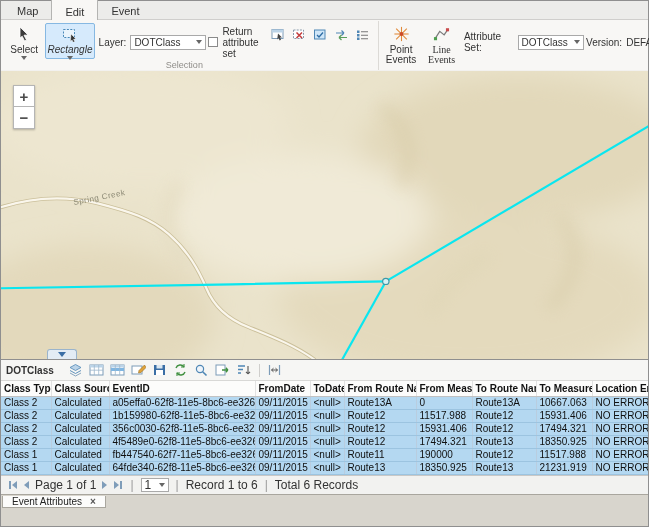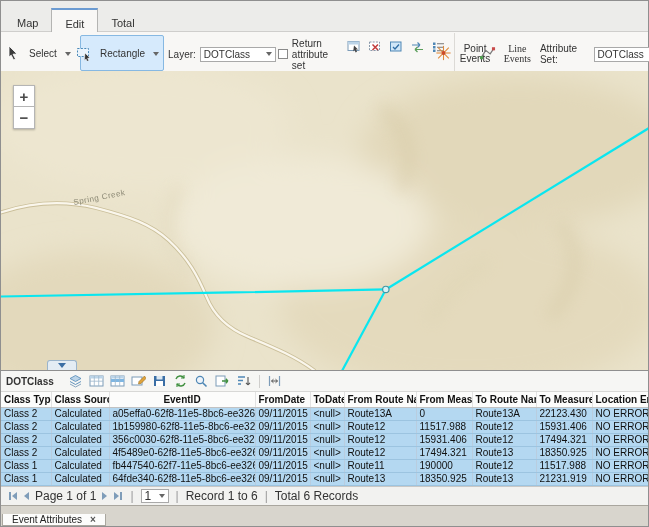--- a/index.html
+++ b/index.html
@@ -1,28 +1,28 @@
 <!DOCTYPE html>
 <html><head>
 <meta charset="utf-8">
 <style>
   * { margin:0; padding:0; box-sizing:border-box; }
   html,body { width:649px; height:527px; overflow:hidden; font-family:"Liberation Sans",sans-serif; font-size:11px; background:#fff; }
   .app { width:649px; height:527px; display:flex; flex-direction:column; border:1px solid #8f8f8f; background:#fff; }
 
   
   .ribbon { flex:none; height:70px; background:#f2f1ef; }
-  .tabstrip { height:31px; display:flex; align-items:flex-end; padding-left:3px; background:#ececea; border-bottom:1px solid #cfcecc; }
+  .tabstrip { height:19px; display:flex; align-items:flex-end; padding-left:3px; background:#ececea; border-bottom:1px solid #cfcecc; }
   .tab { padding:3px 13px 2px; color:#333; font-size:11px; }
   .tab.active { background:#f8f7f5; border:1px solid #b4b4b2; border-bottom:none; border-top:2px solid #6b9bd2; margin-bottom:-1px; padding-top:8px; }
   .toolbar { height:50px; display:flex; background:#f8f7f5; padding:1px 0 0 2px; }
   .group { position:relative; display:flex; gap:4px; padding:2px 6px 11px 4px; border-right:1px solid #dcdad6; }
   .group-label { position:absolute; bottom:0; left:0; right:12px; text-align:center; font-size:9px; color:#8f8d89; }
-  .bigbtn { display:flex; flex-direction:row; align-items:center; justify-content:flex-end; gap:8px; padding:2px 4px 1px; font-size:10px; color:#333; border:1px solid transparent; border-radius:2px; min-width:34px; text-align:center; line-height:10px; }
-  .bigbtn.active { background:#d6eafc; border-color:#86b8e2; }
+  .bigbtn { display:flex; flex-direction:column; align-items:center; justify-content:space-between; gap:1px; padding:2px 4px 1px; font-size:10px; color:#333; border:1px solid transparent; border-radius:2px; min-width:34px; text-align:center; line-height:10px; }
+  .bigbtn.active { background:#d6eafc; border-color:#86b8e2;font-style:italic; }
   .fields { display:flex; flex-direction:row; gap:2px; padding-top:2px; }
   .fieldrow { display:flex; align-items:center; gap:4px; font-size:10px; color:#333; }
   .selectbox { display:flex; align-items:center; justify-content:space-between; width:76px; height:15px; background:#fff; border:1px solid #a9a9a9; font-size:10px; padding:0 3px; }
   .checkbox { width:10px; height:10px; border:1px solid #8a8a8a; background:#fff; display:inline-block; flex:none; }
   .iconrow { display:flex; gap:3px; padding-top:1px; }
   .smallbtn { width:18px; height:17px; display:flex; align-items:center; justify-content:center; border:1px solid transparent; border-radius:2px; }
   .caret-down { width:0; height:0; border-left:3px solid transparent; border-right:3px solid transparent; border-top:4px solid #666; display:inline-block; }
 
   
   .map { position:relative; flex:1; overflow:hidden; background:#eae3cb; }
@@ -39,52 +39,52 @@
   .panel-bar { flex:none; height:21px; display:flex; align-items:center; gap:3px; padding:0 5px; background:#f6f6f4; border-bottom:1px solid #d8d8d6; }
   .panel-title { font-size:10px; font-weight:bold; color:#333; margin-right:10px; }
   .vsep { width:1px; height:13px; background:#cfcecc; margin:0 3px; }
 
   .gridwrap { flex:1; overflow:hidden; background:#fff; }
   table { border-collapse:collapse; width:649px; table-layout:fixed; font-size:10px; }
   th { font-weight:bold; text-align:left; padding:2px 3px 1px; border-right:1px solid #e2e2e2; border-bottom:1px solid #c2c2c2; background:#fcfcfb; white-space:nowrap; overflow:hidden; height:15px; color:#111; }
   td { padding:0 3px; border-right:1px solid rgba(80,130,175,.40); border-bottom:1px solid #9cc4e0; background:#b4d8f1; white-space:nowrap; overflow:hidden; height:12px; color:#101010; line-height:12px; }
   th:nth-child(1), td:nth-child(1){ width:50px; }
   th:nth-child(2), td:nth-child(2){ width:58px; }
-  th:nth-child(3), td:nth-child(3){ width:146px;text-align:center; }
+  th:nth-child(3), td:nth-child(3){ width:146px; }
   th:nth-child(4), td:nth-child(4){ width:55px; }
   th:nth-child(5), td:nth-child(5){ width:34px; }
   th:nth-child(6), td:nth-child(6){ width:72px; }
   th:nth-child(7), td:nth-child(7){ width:56px; }
   th:nth-child(8), td:nth-child(8){ width:64px; }
   th:nth-child(9), td:nth-child(9){ width:56px; }
   th:nth-child(10), td:nth-child(10){ width:58px; }
 
   .pager { flex:none; height:19px; border-top:1px solid #c9c8c6; background:#f2f2f0; display:flex; align-items:center; gap:5px; padding:0 7px; font-size:12px; color:#333; }
   .pgbtn { display:inline-flex; align-items:center; gap:1px; padding:0 1px; }
   .tl { display:inline-block; width:0; height:0; border-top:4px solid transparent; border-bottom:4px solid transparent; border-right:5px solid #7f9db9; }
   .tr { display:inline-block; width:0; height:0; border-top:4px solid transparent; border-bottom:4px solid transparent; border-left:5px solid #7f9db9; }
   .bar { display:inline-block; width:2px; height:8px; background:#7f9db9; }
   .pagesel { width:28px; height:14px; border:1px solid #a9a9a9; background:#fff; display:inline-flex; align-items:center; justify-content:space-between; padding:0 3px; }
   .sep2 { color:#9a9a9a; padding:0 2px; }
 
   
-  .footer { flex:none; height:21px; background:#d8d5cd; border-top:1px solid #a9a69e; display:flex; align-items:flex-end; padding:1px 0 0 1px; }
+  .footer { flex:none; height:32px; background:#d8d5cd; border-top:1px solid #a9a69e; display:flex; align-items:flex-start; padding:1px 0 0 1px; }
   .ftab { background:#fcfcfb; border:1px solid #a9a69e; border-top:none; display:flex; align-items:center; gap:8px; padding:0 9px; font-size:10px; color:#222; }
   .xicon { color:#555; font-size:10px; font-weight:bold; line-height:10px; }
 </style>
 </head>
 <body>
 
 <div class="app">
 
   <div class="ribbon">
     <div class="tabstrip">
       <div class="tab">Map</div>
       <div class="tab active">Edit</div>
-      <div class="tab">Total</div>
+      <div class="tab">Event</div>
     </div>
     <div class="toolbar">
 
       <div class="group">
         <div class="bigbtn">
           <span><svg width="16" height="16" viewBox="0 0 16 16">
                 <path d="M4 1 L12 9 L8 9.2 L10.5 14 L8.6 15 L6.2 10.2 L4 12 Z" fill="#3b3b3b" stroke="#fff" stroke-width="0.8"></path>
               </svg></span>
           <span>Select</span>
           <span class="caret-down"></span>
@@ -361,21 +361,21 @@
         <tbody>
             <tr>
               <td>Class 2</td>
               <td>Calculated</td>
               <td>a05effa0-62f8-11e5-8bc6-ee32641d5ec9</td>
               <td>09/11/2015</td>
               <td>&lt;null&gt;</td>
               <td>Route13A</td>
               <td>0</td>
               <td>Route13A</td>
-              <td>22123.430</td>
+              <td>10667.063</td>
               <td>NO ERROR</td>
             </tr>
             <tr>
               <td>Class 2</td>
               <td>Calculated</td>
               <td>1b159980-62f8-11e5-8bc6-ee32641d5ec9</td>
               <td>09/11/2015</td>
               <td>&lt;null&gt;</td>
               <td>Route12</td>
               <td>11517.988</td>

